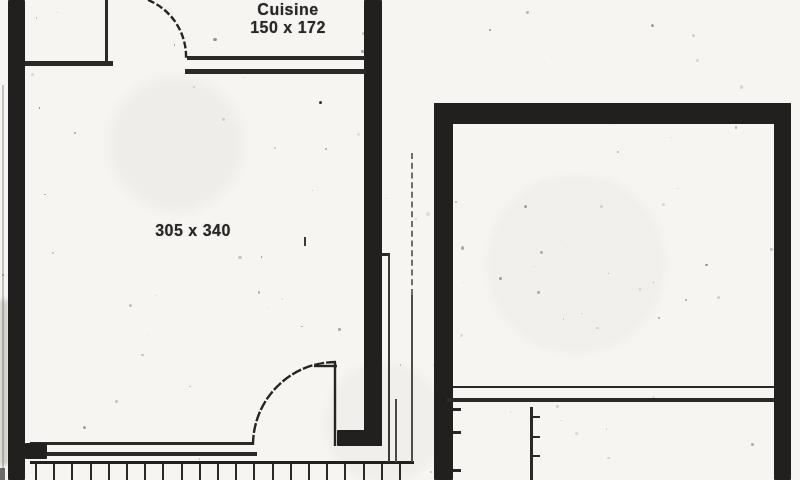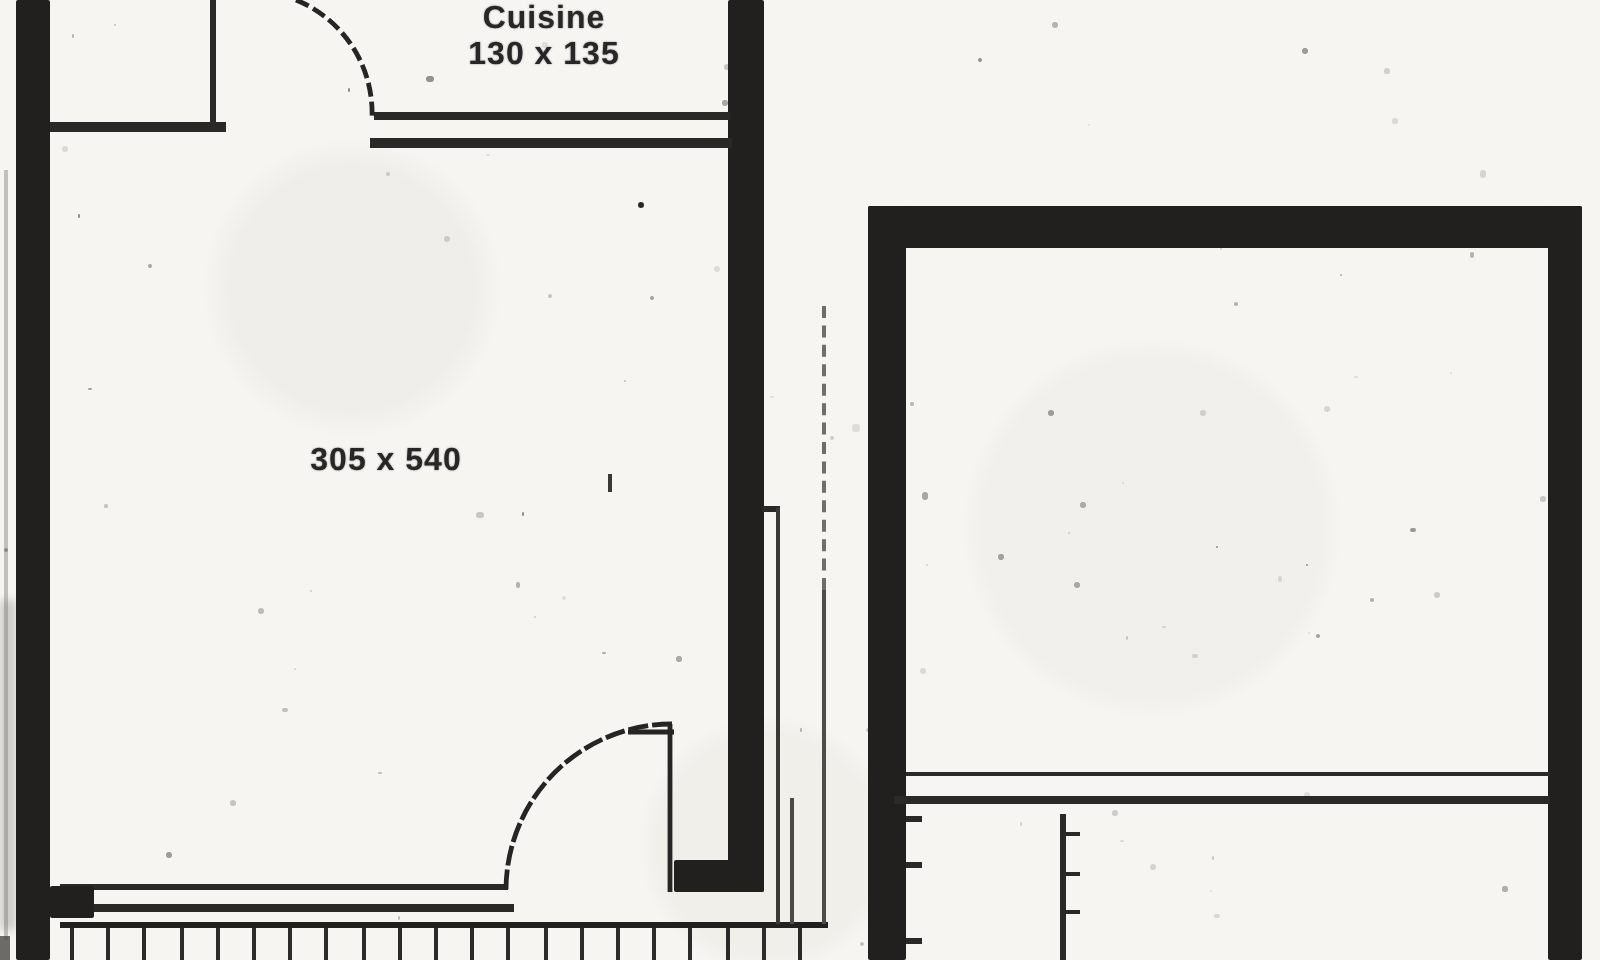--- a/index.html
+++ b/index.html
@@ -99,26 +99,26 @@
   <div class="thin" style="left:533px;top:436px;width:7px;height:2px;"></div>
   <div class="thin" style="left:533px;top:455px;width:7px;height:2px;"></div>
 
   <svg class="overlay" width="800" height="480" viewBox="0 0 800 480">
     <path class="arcpath" d="M148,0 A61,61 0 0 1 186,59" stroke-dasharray="7 2.5"></path>
     <path class="arcpath" d="M336,362 A83,83 0 0 0 253,445" stroke-dasharray="10 2"></path>
     <path class="arcpath" d="M314,366 L337,366" stroke-width="2"></path>
     <path class="arcpath" d="M335,362 L335,446" stroke-width="3"></path>
   </svg>
 
-  <div class="label" style="left:212px;top:1px;width:120px;">
+  <div class="label" style="left:228px;top:1px;width:120px;">
     <div>Cuisine</div>
-    <div class="dims">130 x 135</div>
+    <div class="dims">150 x 172</div>
   </div>
   <div class="label" style="left:138px;top:221px;width:110px;">
-    <div class="dims">305 x 540</div>
+    <div class="dims">305 x 340</div>
   </div>
 
 <div class="speck" style="left: 461.188px; top: 246.394px; width: 3.17884px; height: 3.17884px; opacity: 0.365512;"></div>
     <div class="speck" style="left: 596.44px; top: 326.791px; width: 2.1549px; height: 2.1549px; opacity: 0.157693;"></div>
     <div class="speck" style="left: 38.8569px; top: 107.273px; width: 1.54715px; height: 1.54715px; opacity: 0.478872;"></div>
     <div class="speck" style="left: 562.639px; top: 318.235px; width: 1.74091px; height: 1.74091px; opacity: 0.197405;"></div>
     <div class="speck" style="left: 82.8211px; top: 426.343px; width: 3.00954px; height: 3.00954px; opacity: 0.419106;"></div>
     <div class="speck" style="left: 357.36px; top: 133.279px; width: 2.9881px; height: 2.9881px; opacity: 0.117286;"></div>
     <div class="speck" style="left: 606.753px; top: 456.545px; width: 2.89303px; height: 2.89303px; opacity: 0.143716;"></div>
     <div class="speck" style="left: 266.921px; top: 307.89px; width: 0.945552px; height: 0.945552px; opacity: 0.202237;"></div>

